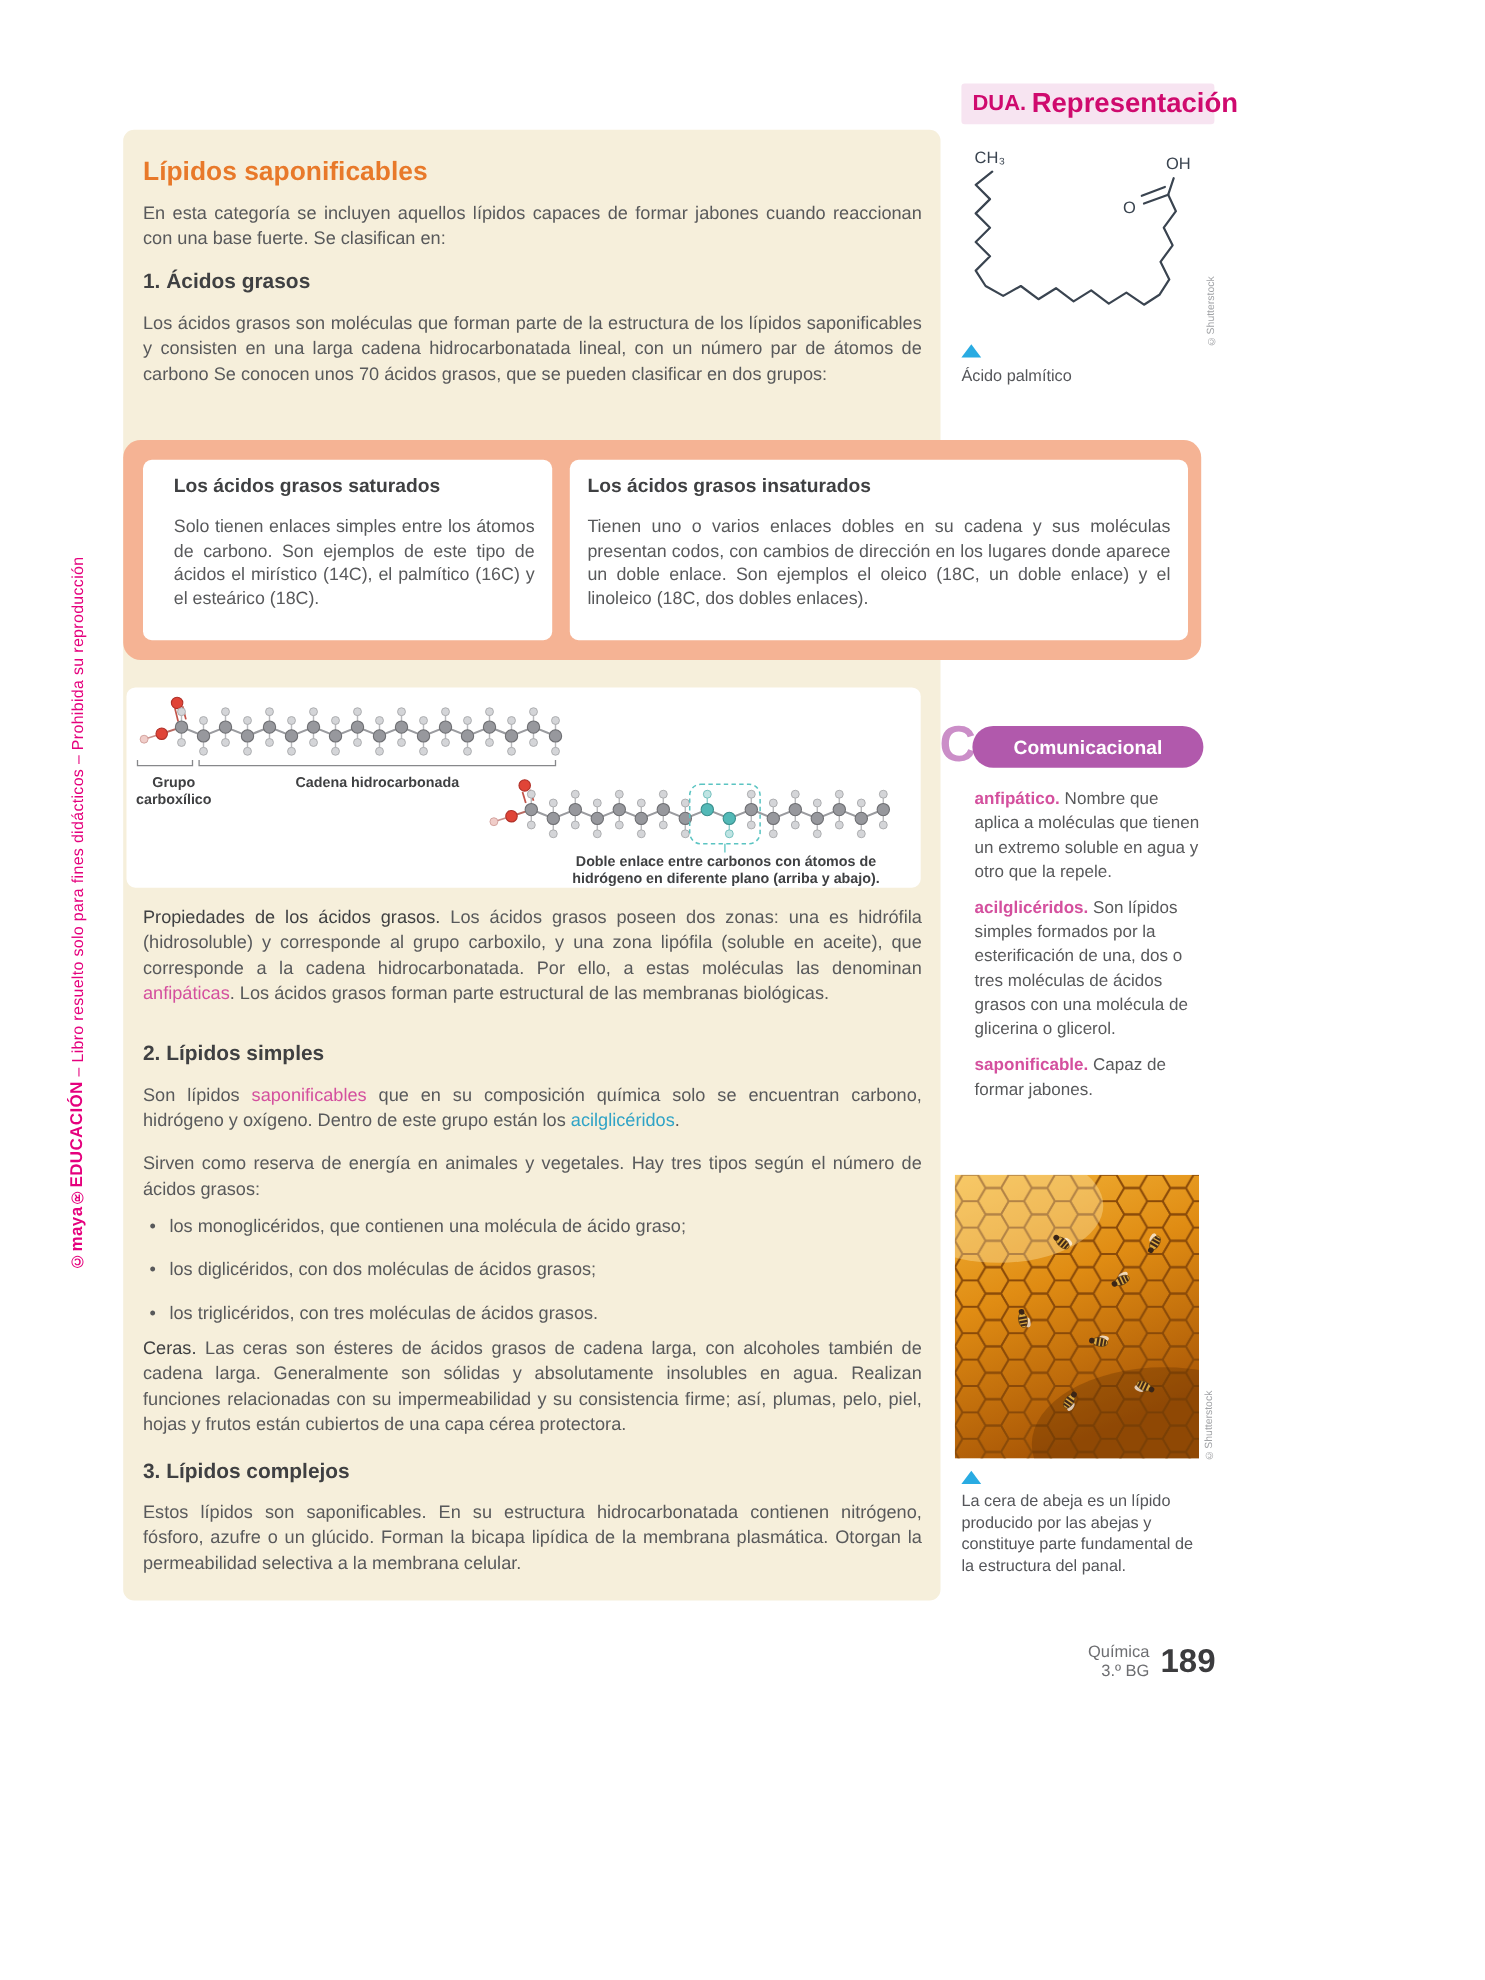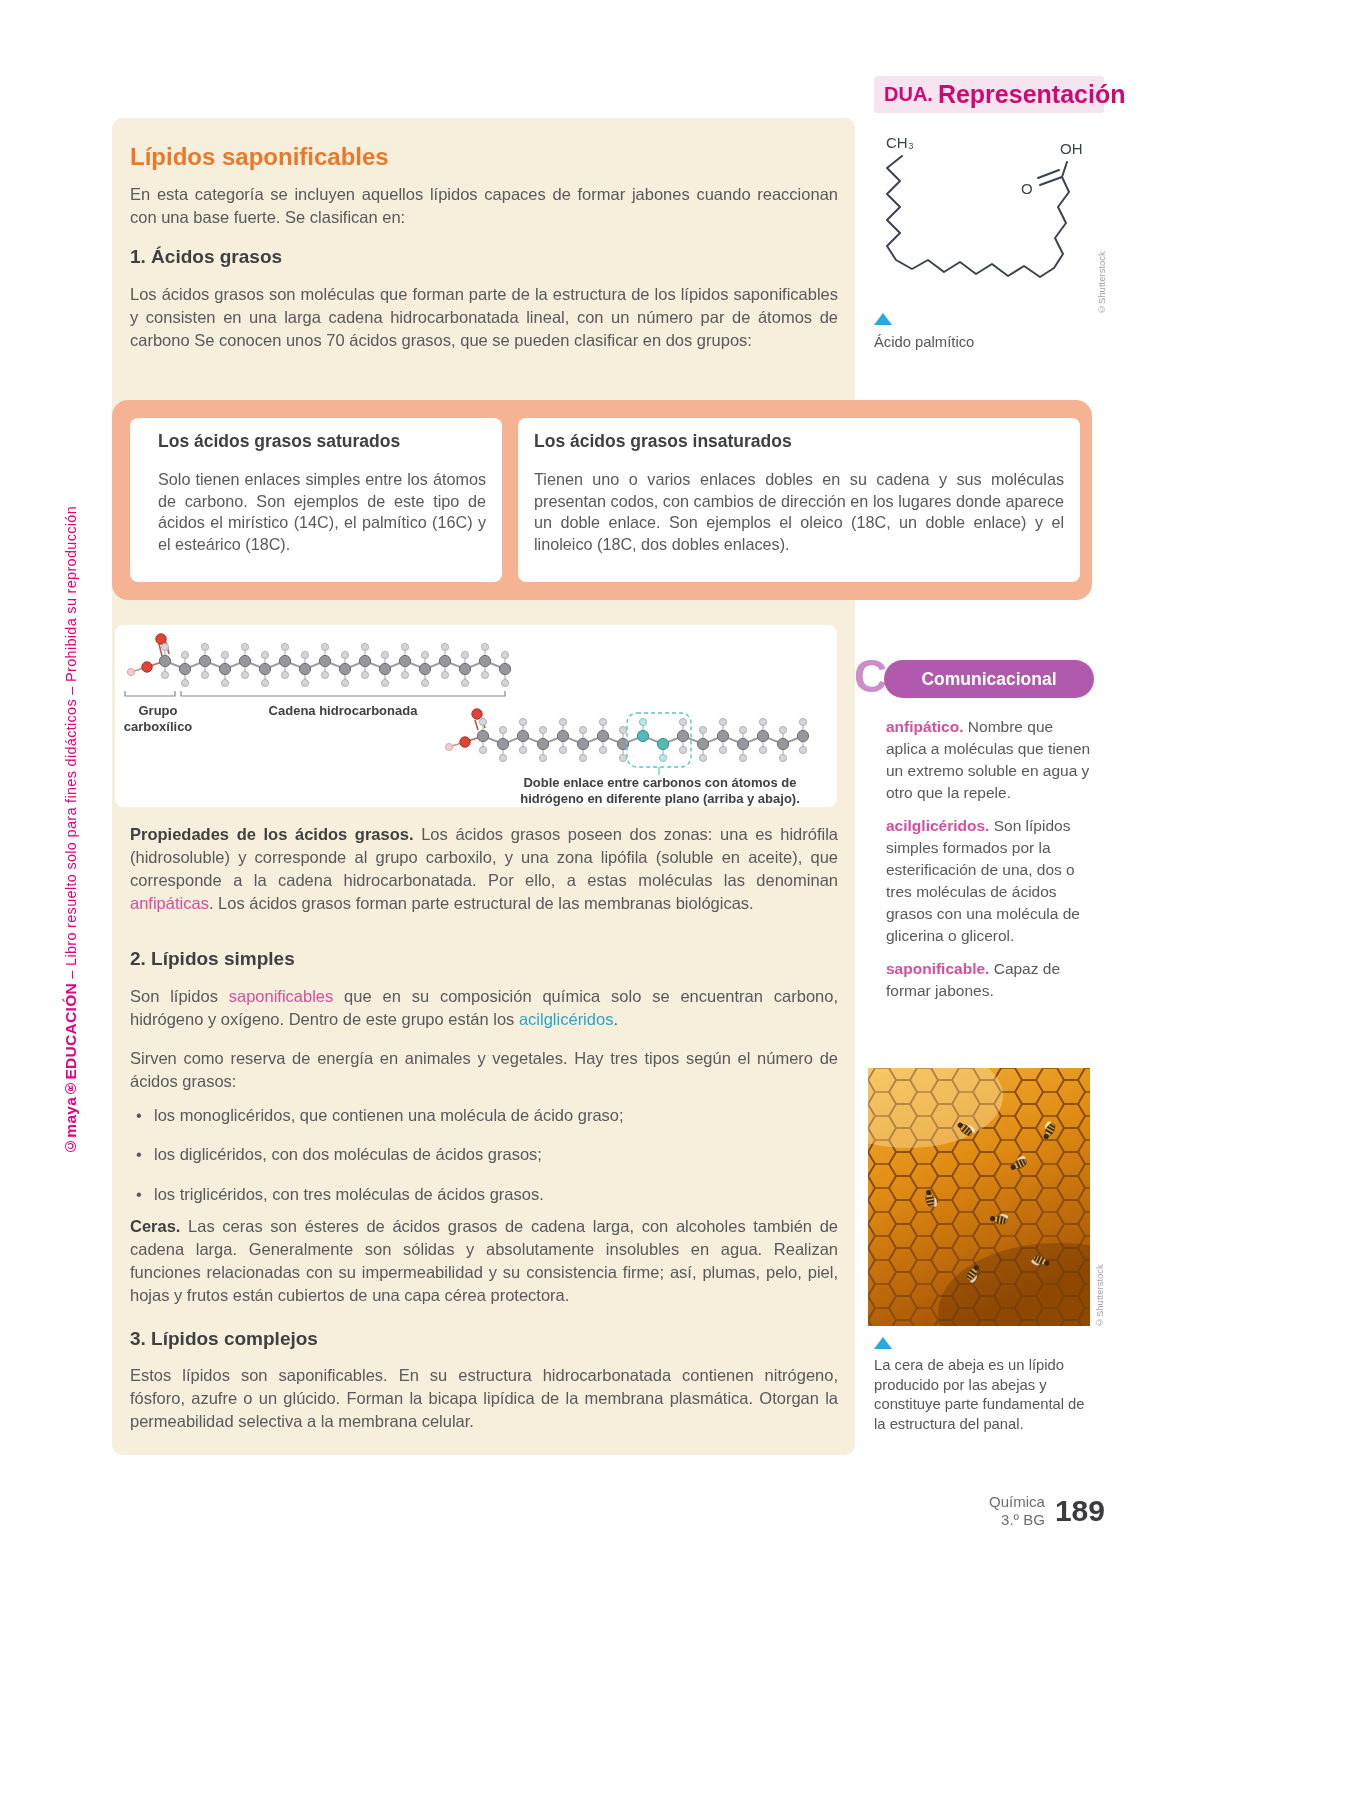--- a/index.html
+++ b/index.html
@@ -24,21 +24,21 @@
   }
   .dua-main { color:#cf0a6e; font-weight:800; font-size:20px; }
   .dua-sub  { color:#cf0a6e; font-weight:700; font-size:25px; }
 
   
   .cream { left:112px; top:118px; width:743px; height:1337px; background:#f6efdb; border-radius:10px; }
 
   .title { color:#e8792a; font-weight:bold; font-size:24px; }
   .heading { color:#3f4042; font-weight:bold; font-size:19px; }
   .body-text { color:#58595b; font-size:16.5px; line-height:1.39; text-align:justify; }
-  .lead { font-weight:bold; color:#3f4042; }
+  .lead { font-weight:normal; color:#3f4042; }
   .pink { color:#d4509e; }
   .blue { color:#2fa3c6; }
 
   
   .salmon { left:112px; top:400px; width:980px; height:200px; background:#f5b394; border-radius:16px; }
   .wbox { background:#ffffff; border-radius:8px; padding:13px 16px; }
   .wbox-title { color:#3f4042; font-weight:bold; font-size:17.5px; margin-bottom:17px; }
   .wbox-body { color:#58595b; font-size:16.2px; line-height:1.33; text-align:justify; }
 
   

